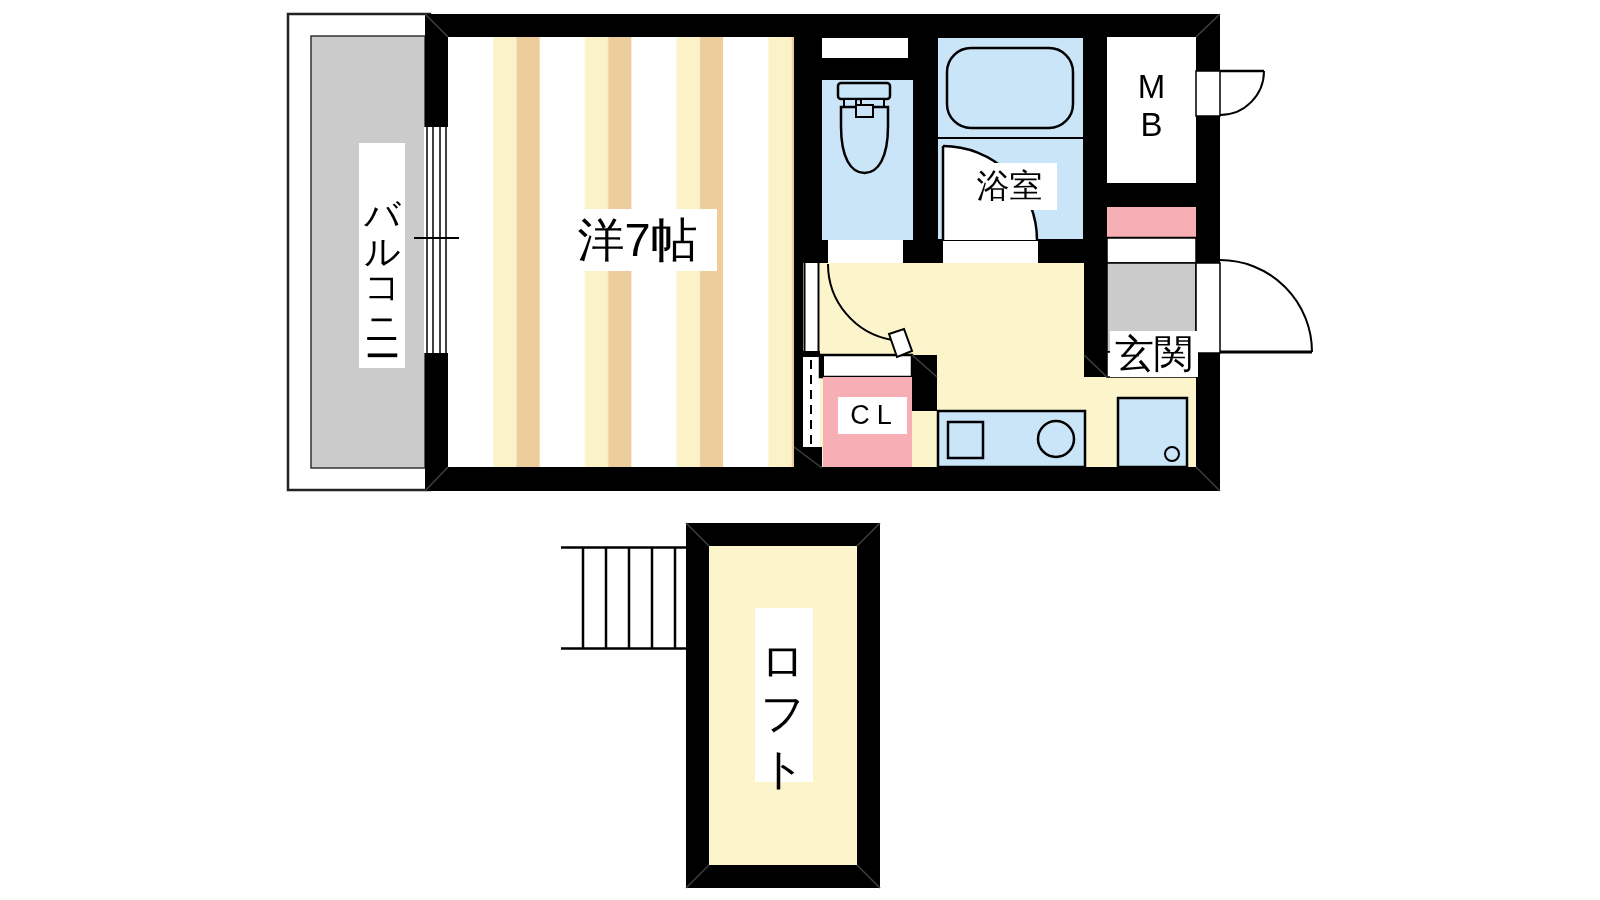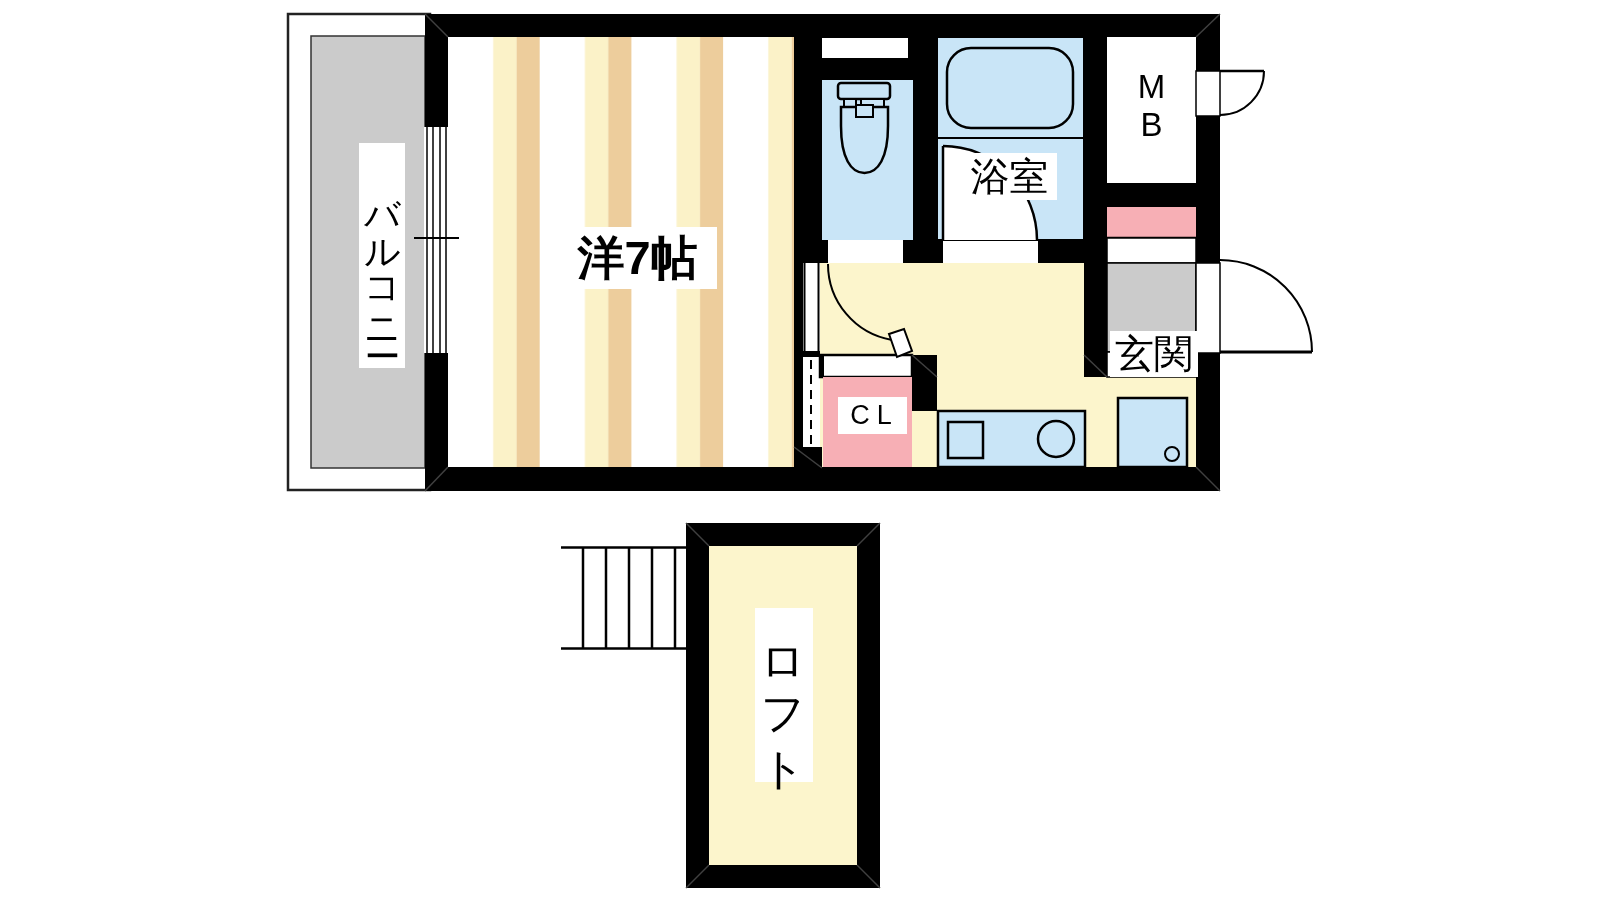--- a/index.html
+++ b/index.html
@@ -2,22 +2,22 @@
 <html><head>
 <meta charset="utf-8">
 <style>
   html,body{margin:0;padding:0;background:#ffffff;}
   .stage{position:relative;width:1600px;height:900px;background:#fff;overflow:hidden;
          font-family:"Liberation Sans","DejaVu Sans",sans-serif;}
   .plan-svg{position:absolute;left:0;top:0;}
   .chip{position:absolute;background:#ffffff;color:#000;display:flex;
         align-items:center;justify-content:center;white-space:nowrap;}
   .chip.vert{writing-mode:vertical-rl;text-orientation:upright;}
-  #lbl-room   {left:558px;top:227px;width:159px;height:62px;font-size:47px;font-weight:700;}
-  #lbl-bath   {left:962px;top:153px;width:95px;height:47px;font-size:39px;font-weight:500;}
+  #lbl-room   {left:558px;top:209px;width:159px;height:62px;font-size:47px;font-weight:400;}
+  #lbl-bath   {left:962px;top:163px;width:95px;height:47px;font-size:33px;font-weight:500;}
   #lbl-genkan {left:1110px;top:287px;width:88px;height:46px;font-size:39px;font-weight:500;margin-top:44px;}
   #lbl-cl     {left:838px;top:397px;width:69px;height:37px;font-size:27px;font-weight:500;letter-spacing:7px;padding-left:4px;box-sizing:border-box;}
   #lbl-mb     {left:1107px;top:60px;width:89px;height:92px;font-size:33px;line-height:38px;
                flex-direction:column;background:transparent;font-weight:500;}
   #lbl-balcony{left:359px;top:143px;width:46px;height:225px;font-size:36px;font-weight:500;}
   #lbl-loft   {left:755px;top:608px;width:58px;height:174px;font-size:44px;font-weight:500;}
 </style>
 </head>
 <body>
 

